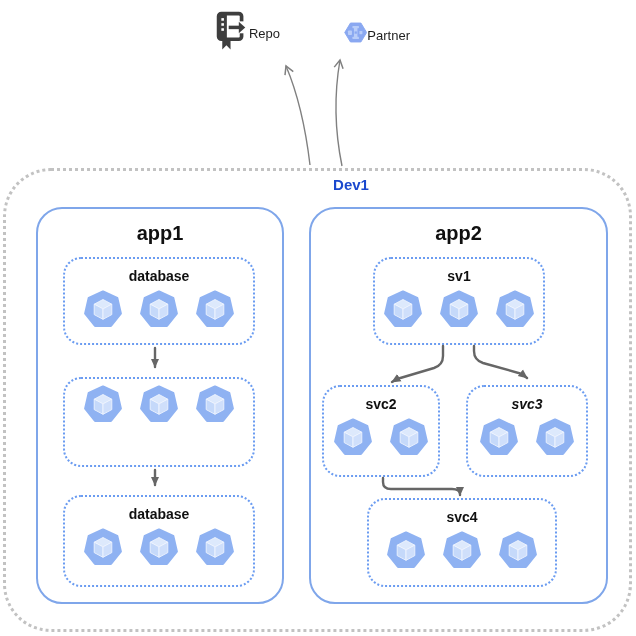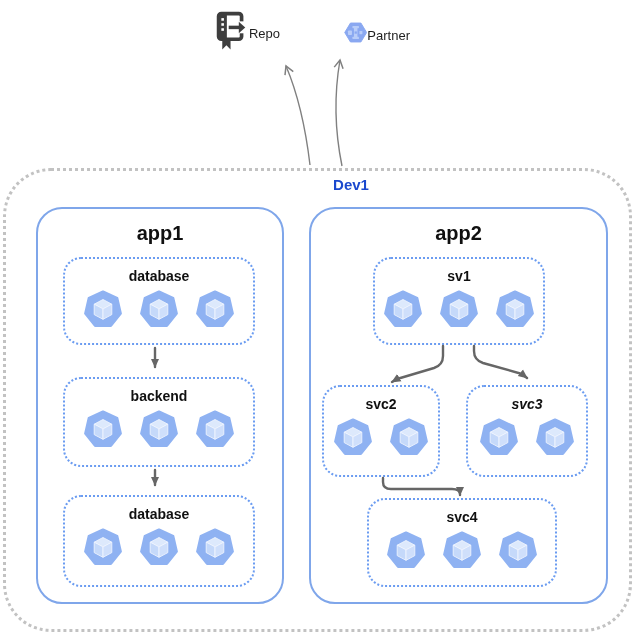--- a/index.html
+++ b/index.html
@@ -105,21 +105,20 @@
           </svg>
           <svg class="pod" viewBox="0 0 38 38">
             <use href="#pod-symbol"></use>
           </svg>
           <svg class="pod" viewBox="0 0 38 38">
             <use href="#pod-symbol"></use>
           </svg>
         </div>
       </div>
       <div class="service-box" style="left: 63px; top: 377px; width: 192px; height: 90px;">
-        <div class="service-title">backend</div>
         <div class="pod-row">
           <svg class="pod" viewBox="0 0 38 38">
             <use href="#pod-symbol"></use>
           </svg>
           <svg class="pod" viewBox="0 0 38 38">
             <use href="#pod-symbol"></use>
           </svg>
           <svg class="pod" viewBox="0 0 38 38">
             <use href="#pod-symbol"></use>
           </svg>

